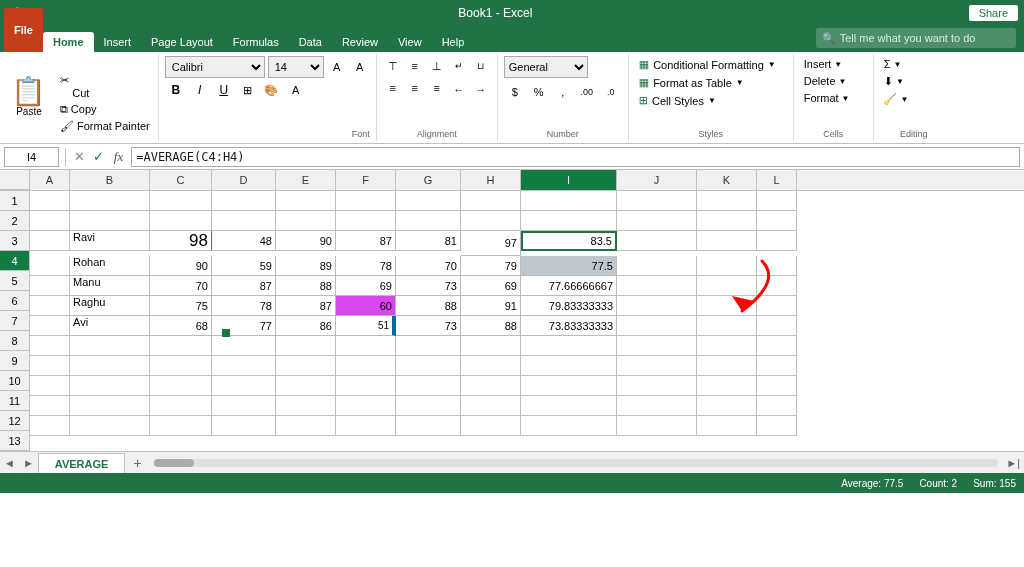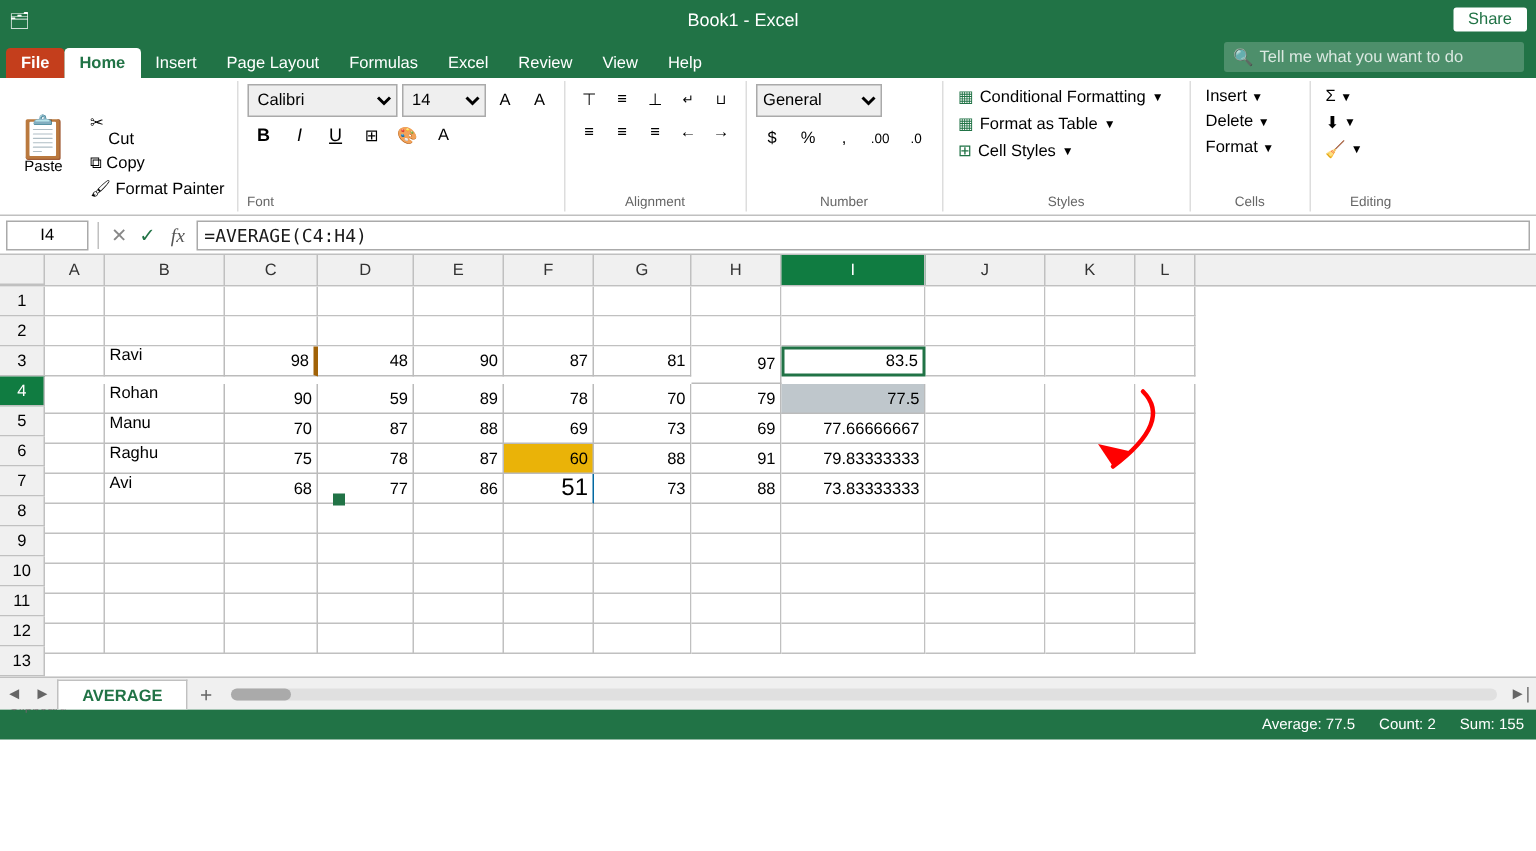--- a/index.html
+++ b/index.html
@@ -17,26 +17,26 @@
   <div style="display:flex; align-items:center; gap:4px;">
     <div style="color:white; font-size:11px; margin-right:2px;">🗂</div>
   </div>
   <div style="color:white; font-size:12px; font-weight:500;">Book1 - Excel</div>
   <div style="display:flex; align-items:center; gap:6px;">
     <button style="padding:2px 10px; background:white; color:#217346; font-size:11px; border:none; cursor:pointer; border-radius:2px; font-weight:500;">Share</button>
   </div>
 </div>
 
 <div class="ribbon-tabs" style="height:26px; background:#217346; display:flex; align-items:flex-end; padding-left:4px;">
-  <div style="padding:4px 10px; background:#c43e1c; color:white; font-size:11px; cursor:pointer; border-radius:3px 3px 0 0; font-weight:bold;">File</div>
+  <div style="padding:16px 10px; background:#c43e1c; color:white; font-size:11px; cursor:pointer; border-radius:3px 3px 0 0; font-weight:bold;">File</div>
   <div style="padding:4px 10px; background:white; color:#217346; font-size:11px; cursor:pointer; border-radius:3px 3px 0 0; font-weight:bold;">Home</div>
   <div style="padding:4px 10px; color:white; font-size:11px; cursor:pointer;">Insert</div>
   <div style="padding:4px 10px; color:white; font-size:11px; cursor:pointer;">Page Layout</div>
   <div style="padding:4px 10px; color:white; font-size:11px; cursor:pointer;">Formulas</div>
-  <div style="padding:4px 10px; color:white; font-size:11px; cursor:pointer;">Excel</div>
+  <div style="padding:4px 10px; color:white; font-size:11px; cursor:pointer;">Data</div>
   <div style="padding:4px 10px; color:white; font-size:11px; cursor:pointer;">Review</div>
   <div style="padding:4px 10px; color:white; font-size:11px; cursor:pointer;">View</div>
   <div style="padding:4px 10px; color:white; font-size:11px; cursor:pointer;">Help</div>
   <div style="flex:1; display:flex; align-items:flex-end; padding-bottom:4px; padding-right:8px; justify-content:flex-end;">
     <div style="display:flex; align-items:center; background:rgba(255,255,255,0.2); border-radius:2px; padding:0 6px; height:20px; width:200px;">
       <span style="color:rgba(255,255,255,0.8); font-size:11px; margin-right:4px;">🔍</span>
       <span style="color:rgba(255,255,255,0.8); font-size:11px;">Tell me what you want to do</span>
     </div>
   </div>
 </div>
@@ -77,21 +77,21 @@
       <button style="width:20px;height:20px;font-size:11px;border:1px solid transparent;background:transparent;cursor:pointer;">A</button>
     </div>
     <div style="display:flex;align-items:center;gap:2px;">
       <button style="width:22px;height:20px;font-weight:bold;font-size:12px;border:1px solid transparent;background:transparent;cursor:pointer;">B</button>
       <button style="width:22px;height:20px;font-style:italic;font-size:12px;border:1px solid transparent;background:transparent;cursor:pointer;">I</button>
       <button style="width:22px;height:20px;text-decoration:underline;font-size:12px;border:1px solid transparent;background:transparent;cursor:pointer;">U</button>
       <button style="width:22px;height:20px;font-size:11px;border:1px solid transparent;background:transparent;cursor:pointer;">⊞</button>
       <button style="width:22px;height:20px;font-size:11px;border:1px solid transparent;background:transparent;cursor:pointer;">🎨</button>
       <button style="width:22px;height:20px;font-size:11px;border:1px solid transparent;background:transparent;cursor:pointer;">A</button>
     </div>
-    <div style="font-size:9px;color:#666;text-align:left;margin-top:auto;">Font</div>
+    <div style="font-size:9px;color:#666;text-align:right;margin-top:auto;">Font</div>
   </div>
 
   <div style="display:flex;flex-direction:column;padding:2px 6px;border-right:1px solid #ddd;min-width:100px;gap:2px;">
     <div style="display:flex;gap:2px;">
       <button style="width:20px;height:20px;font-size:11px;border:1px solid transparent;background:transparent;cursor:pointer;">⊤</button>
       <button style="width:20px;height:20px;font-size:11px;border:1px solid transparent;background:transparent;cursor:pointer;">≡</button>
       <button style="width:20px;height:20px;font-size:11px;border:1px solid transparent;background:transparent;cursor:pointer;">⊥</button>
       <button style="width:20px;height:20px;font-size:9px;border:1px solid transparent;background:transparent;cursor:pointer;">↵</button>
       <button style="width:20px;height:20px;font-size:9px;border:1px solid transparent;background:transparent;cursor:pointer;">⊔</button>
     </div>
@@ -248,21 +248,21 @@
           <div style="width:96px;height:20px;border-right:1px solid #c0c0c0;border-bottom:1px solid #c0c0c0;font-size:11px;padding:0 3px;background:#fff;"></div>
           <div style="width:80px;height:20px;border-right:1px solid #c0c0c0;border-bottom:1px solid #c0c0c0;font-size:11px;padding:0 3px;background:#fff;"></div>
           <div style="width:60px;height:20px;border-right:1px solid #c0c0c0;border-bottom:1px solid #c0c0c0;font-size:11px;padding:0 3px;background:#fff;"></div>
           <div style="width:40px;height:20px;border-right:1px solid #c0c0c0;border-bottom:1px solid #c0c0c0;font-size:11px;padding:0 3px;background:#fff;"></div>
         </div>
 
 
         <div style="display:flex;">
           <div style="width:40px;height:20px;border-right:1px solid #c0c0c0;border-bottom:1px solid #c0c0c0;font-size:11px;padding:0 3px;background:#fff;"></div>
           <div style="width:80px;height:20px;border-right:1px solid #bbb;border-bottom:1px solid #bbb;font-size:11px;padding:0 3px;background:#fff;">Ravi</div>
-          <div style="width:62px;height:20px;border-right:3px solid #a16207;border-bottom:1px solid #bbb;font-size:11px;padding:0 3px;background:#fff;justify-content:flex-end;display:flex;align-items:center;">98</div>
+          <div style="width:62px;height:20px;border-right:1px solid #a16207;border-bottom:1px solid #bbb;font-size:17px;padding:0 3px;background:#fff;justify-content:flex-end;display:flex;align-items:center;">98</div>
           <div style="width:64px;height:20px;border-right:1px solid #bbb;border-bottom:1px solid #bbb;font-size:11px;padding:0 3px;background:#fff;justify-content:flex-end;display:flex;align-items:center;">48</div>
           <div style="width:60px;height:20px;border-right:1px solid #bbb;border-bottom:1px solid #bbb;font-size:11px;padding:0 3px;background:#fff;justify-content:flex-end;display:flex;align-items:center;">90</div>
           <div style="width:60px;height:20px;border-right:1px solid #bbb;border-bottom:1px solid #bbb;font-size:11px;padding:0 3px;background:#fff;justify-content:flex-end;display:flex;align-items:center;">87</div>
           <div style="width:65px;height:20px;border-right:1px solid #bbb;border-bottom:1px solid #bbb;font-size:11px;padding:0 3px;background:#fff;justify-content:flex-end;display:flex;align-items:center;">81</div>
           <div style="width:60px;height:20px;border-right:1px solid #bbb;border-bottom:1px solid #bbb;font-size:11px;padding:12px 3px;background:#fff;justify-content:flex-end;display:flex;align-items:center;">97</div>
           <div style="width:96px;height:20px;border-right:2px solid #217346;border-bottom:2px solid #217346;border-top:2px solid #217346;border-left:2px solid #217346;font-size:11px;padding:0 3px;background:#fff;justify-content:flex-end;display:flex;align-items:center;outline:none;position:relative;z-index:2;">83.5</div>
           <div style="width:80px;height:20px;border-right:1px solid #c0c0c0;border-bottom:1px solid #c0c0c0;font-size:11px;padding:0 3px;background:#fff;"></div>
           <div style="width:60px;height:20px;border-right:1px solid #c0c0c0;border-bottom:1px solid #c0c0c0;font-size:11px;padding:0 3px;background:#fff;"></div>
           <div style="width:40px;height:20px;border-right:1px solid #c0c0c0;border-bottom:1px solid #c0c0c0;font-size:11px;padding:0 3px;background:#fff;"></div>
         </div>
@@ -296,36 +296,36 @@
           <div style="width:60px;height:20px;border-right:1px solid #c0c0c0;border-bottom:1px solid #c0c0c0;font-size:11px;padding:0 3px;background:#fff;"></div>
           <div style="width:40px;height:20px;border-right:1px solid #c0c0c0;border-bottom:1px solid #c0c0c0;font-size:11px;padding:0 3px;background:#fff;"></div>
         </div>
 
         <div style="display:flex;">
           <div style="width:40px;height:20px;border-right:1px solid #c0c0c0;border-bottom:1px solid #c0c0c0;font-size:11px;padding:0 3px;background:#fff;"></div>
           <div style="width:80px;height:20px;border-right:1px solid #bbb;border-bottom:1px solid #bbb;font-size:11px;padding:0 3px;background:#fff;">Raghu</div>
           <div style="width:62px;height:20px;border-right:1px solid #bbb;border-bottom:1px solid #bbb;font-size:11px;padding:0 3px;background:#fff;justify-content:flex-end;display:flex;align-items:center;">75</div>
           <div style="width:64px;height:20px;border-right:1px solid #bbb;border-bottom:1px solid #bbb;font-size:11px;padding:0 3px;background:#fff;justify-content:flex-end;display:flex;align-items:center;">78</div>
           <div style="width:60px;height:20px;border-right:1px solid #bbb;border-bottom:1px solid #bbb;font-size:11px;padding:0 3px;background:#fff;justify-content:flex-end;display:flex;align-items:center;">87</div>
-          <div style="width:60px;height:20px;border-right:1px solid #bbb;border-bottom:1px solid #bbb;font-size:11px;padding:0 3px;background:#eab308;justify-content:flex-end;display:flex;align-items:center;">60</div>
+          <div style="width:60px;height:20px;border-right:1px solid #bbb;border-bottom:1px solid #bbb;font-size:11px;padding:0 3px;background:#d946ef;justify-content:flex-end;display:flex;align-items:center;">60</div>
           <div style="width:65px;height:20px;border-right:1px solid #bbb;border-bottom:1px solid #bbb;font-size:11px;padding:0 3px;background:#fff;justify-content:flex-end;display:flex;align-items:center;">88</div>
           <div style="width:60px;height:20px;border-right:1px solid #bbb;border-bottom:1px solid #bbb;font-size:11px;padding:0 3px;background:#fff;justify-content:flex-end;display:flex;align-items:center;">91</div>
           <div style="width:96px;height:20px;border-right:1px solid #bbb;border-bottom:1px solid #bbb;font-size:11px;padding:0 3px;background:#fff;justify-content:flex-end;display:flex;align-items:center;">79.83333333</div>
           <div style="width:80px;height:20px;border-right:1px solid #c0c0c0;border-bottom:1px solid #c0c0c0;font-size:11px;padding:0 3px;background:#fff;"></div>
           <div style="width:60px;height:20px;border-right:1px solid #c0c0c0;border-bottom:1px solid #c0c0c0;font-size:11px;padding:0 3px;background:#fff;"></div>
           <div style="width:40px;height:20px;border-right:1px solid #c0c0c0;border-bottom:1px solid #c0c0c0;font-size:11px;padding:0 3px;background:#fff;"></div>
         </div>
 
         <div style="display:flex;position:relative;">
           <div style="width:40px;height:20px;border-right:1px solid #c0c0c0;border-bottom:1px solid #c0c0c0;font-size:11px;padding:0 3px;background:#fff;"></div>
           <div style="width:80px;height:20px;border-right:1px solid #bbb;border-bottom:1px solid #bbb;font-size:11px;padding:0 3px;background:#fff;">Avi</div>
           <div style="width:62px;height:20px;border-right:1px solid #bbb;border-bottom:1px solid #bbb;font-size:11px;padding:0 3px;background:#fff;justify-content:flex-end;display:flex;align-items:center;">68</div>
           <div style="width:64px;height:20px;border-right:1px solid #bbb;border-bottom:1px solid #bbb;font-size:11px;padding:0 3px;background:#fff;justify-content:flex-end;display:flex;align-items:center;">77</div>
           <div style="width:60px;height:20px;border-right:1px solid #bbb;border-bottom:1px solid #bbb;font-size:11px;padding:0 3px;background:#fff;justify-content:flex-end;display:flex;align-items:center;">86</div>
-          <div style="width:60px;height:20px;border-right:1px solid #0369a1;border-bottom:1px solid #bbb;font-size:16px;padding:0 3px;background:#fff;justify-content:flex-end;display:flex;align-items:center;">51</div>
+          <div style="width:60px;height:20px;border-right:4px solid #0369a1;border-bottom:1px solid #bbb;font-size:10px;padding:0 3px;background:#fff;justify-content:flex-end;display:flex;align-items:center;">51</div>
           <div style="width:65px;height:20px;border-right:1px solid #bbb;border-bottom:1px solid #bbb;font-size:11px;padding:0 3px;background:#fff;justify-content:flex-end;display:flex;align-items:center;">73</div>
           <div style="width:60px;height:20px;border-right:1px solid #bbb;border-bottom:1px solid #bbb;font-size:11px;padding:0 3px;background:#fff;justify-content:flex-end;display:flex;align-items:center;">88</div>
           <div style="width:96px;height:20px;border-right:1px solid #bbb;border-bottom:1px solid #bbb;font-size:11px;padding:0 3px;background:#fff;justify-content:flex-end;display:flex;align-items:center;">73.83333333</div>
           <div style="width:80px;height:20px;border-right:1px solid #c0c0c0;border-bottom:1px solid #c0c0c0;font-size:11px;padding:0 3px;background:#fff;"></div>
           <div style="width:60px;height:20px;border-right:1px solid #c0c0c0;border-bottom:1px solid #c0c0c0;font-size:11px;padding:0 3px;background:#fff;"></div>
           <div style="width:40px;height:20px;border-right:1px solid #c0c0c0;border-bottom:1px solid #c0c0c0;font-size:11px;padding:0 3px;background:#fff;"></div>
 
           <div style="position:absolute;right:567px;bottom:-1px;width:8px;height:8px;background:#217346;cursor:crosshair;z-index:3;"></div>
         </div>
 

